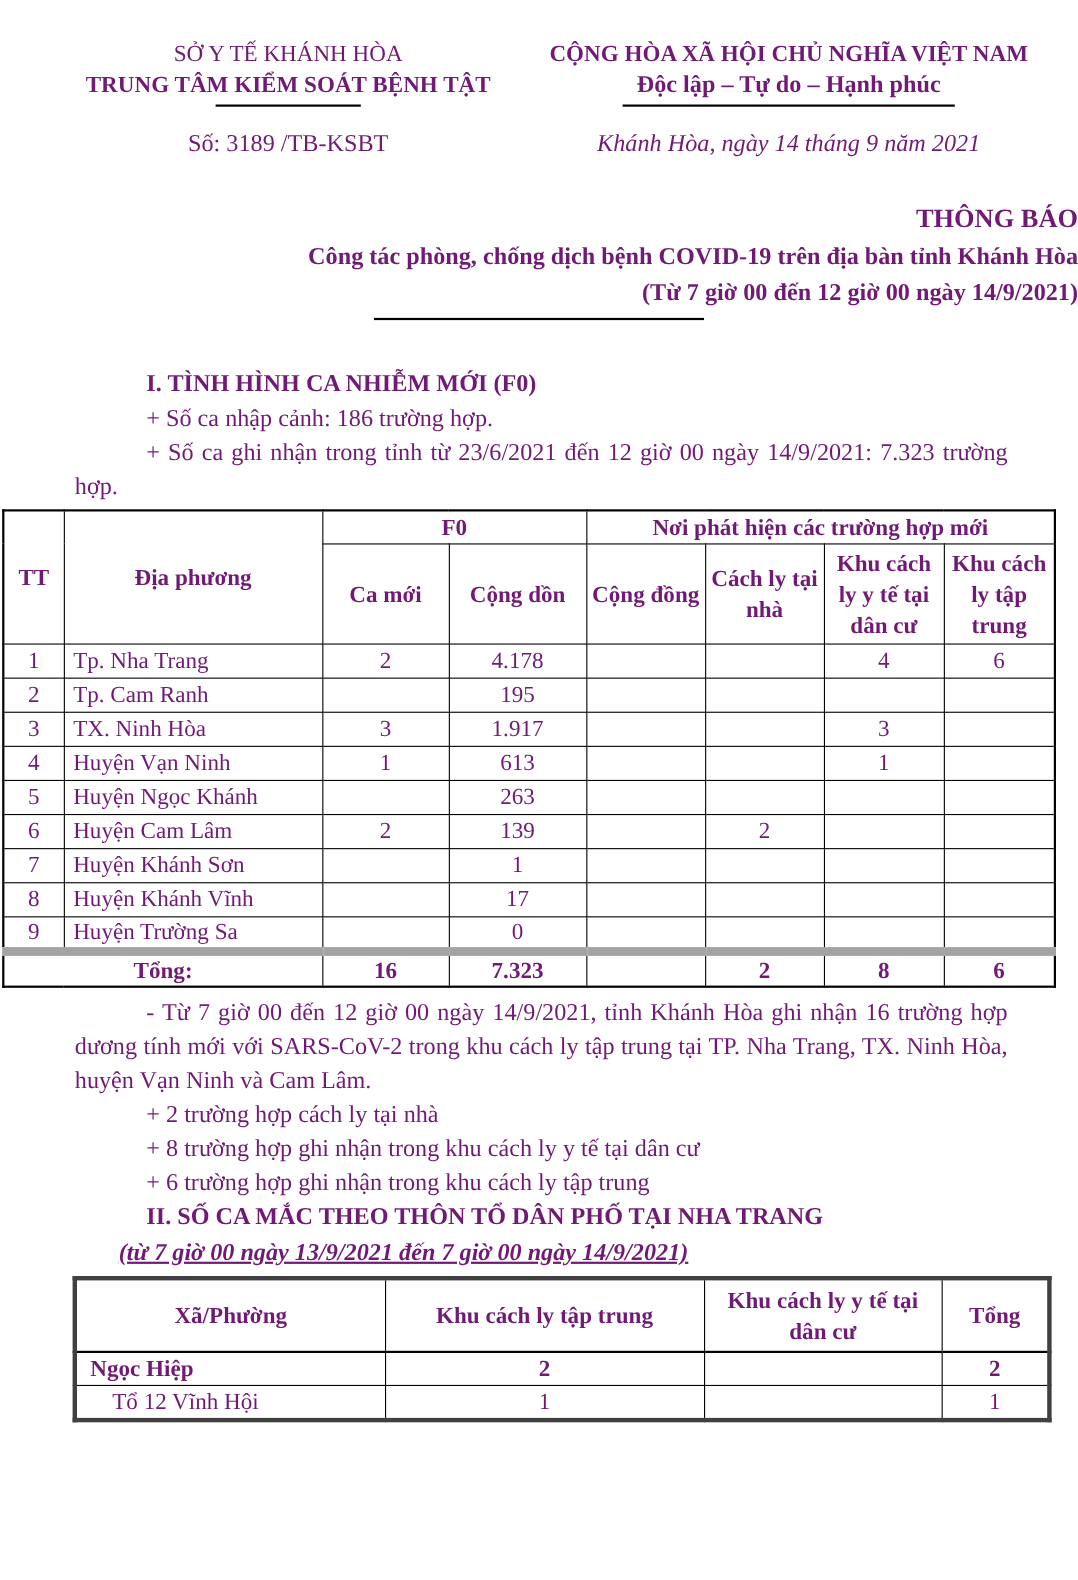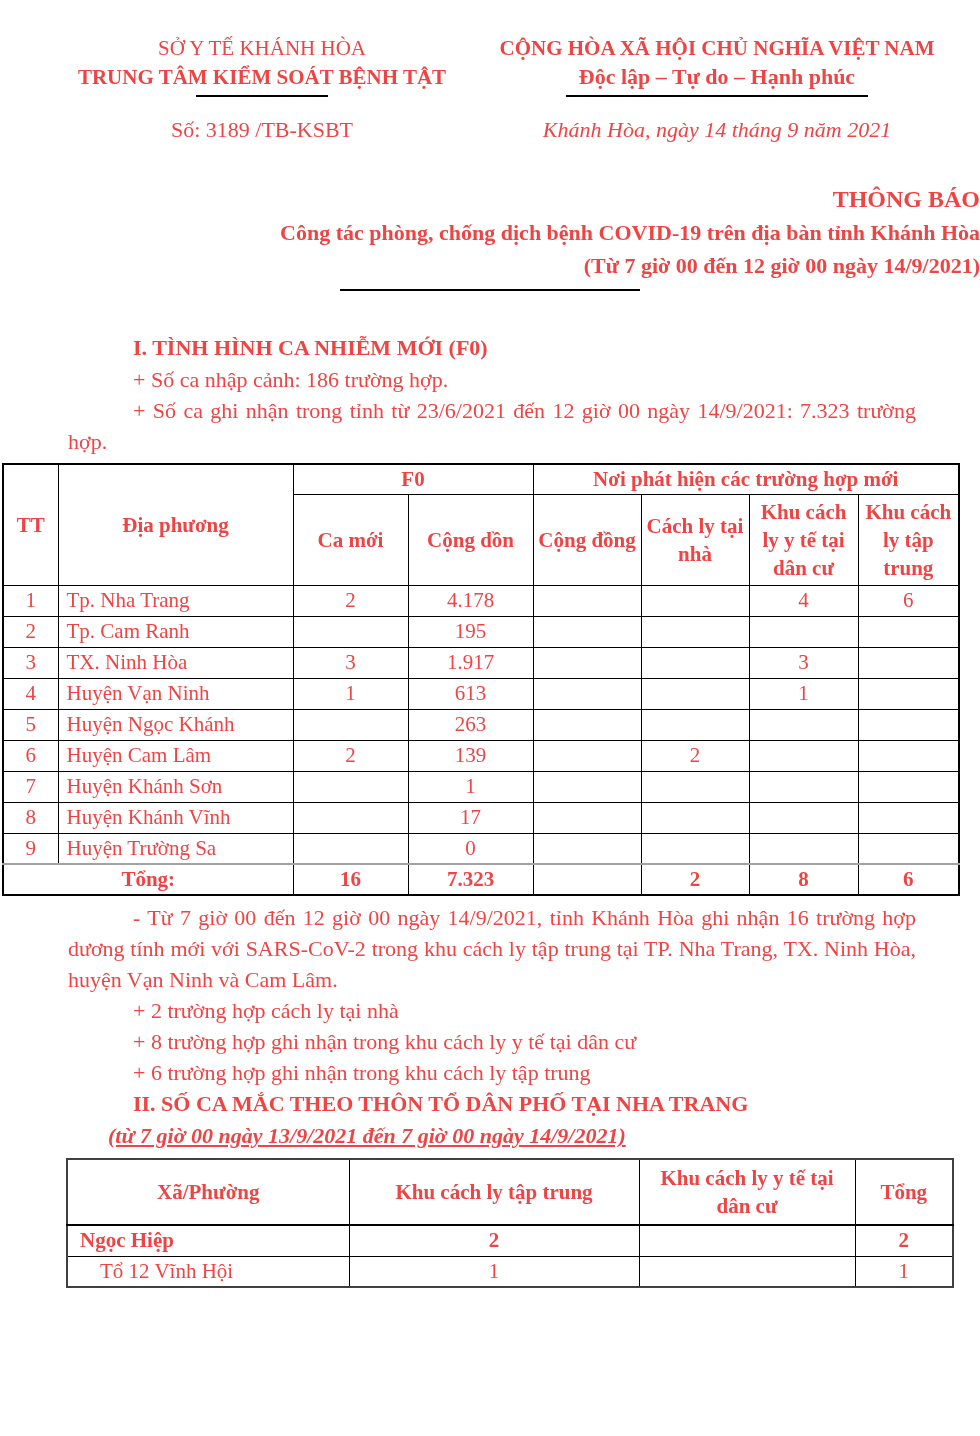--- a/index.html
+++ b/index.html
@@ -1,18 +1,18 @@
 <!DOCTYPE html>
 <html><head>
 <meta charset="utf-8">
 <style>
   * { box-sizing: border-box; }
   html, body { margin: 0; padding: 0; background: #fff; }
   .page {
-    width: 980px; height: 1436px; background: #fff; color: #ef4444;
+    width: 980px; height: 1436px; background: #fff; color: #701a75;
     font-family: "Liberation Serif", "DejaVu Serif", serif;
     position: relative; overflow: hidden;
   }
   
   .header { display: flex; padding-top: 34px; }
   .header-left { margin-left: 62px; width: 400px; text-align: center; }
   .header-right { margin-left: auto; margin-right: 28px; width: 470px; text-align: center; }
   .h-line1 { font-size: 21px; line-height: 28px; }
   .h-line1.bold { font-weight: bold; }
   .h-line2 { font-size: 21px; font-weight: bold; line-height: 30px; }
@@ -38,22 +38,22 @@
   .subheading2 span { text-decoration: underline; }
   
   table { border-collapse: collapse; table-layout: fixed; font-size: 21px; }
   td, th { border: 1px solid #000; overflow: hidden; vertical-align: middle; padding: 1px 2px; }
   th { font-weight: bold; line-height: 28px; }
   .t1 { margin: 6px 0 0 2px; width: 956px; border: 2px solid #000; }
   .t1 thead tr.tr1 th { height: 30px; line-height: 26px; }
   .t1 thead tr.tr2 th { padding: 3px 2px; }
   .t1 tbody td { height: 31px; text-align: center; }
   .t1 tbody td.al { text-align: left; padding-left: 8px; }
-  .t1 tfoot td { border-top: 2px solid #a3a3a3; font-weight: bold; height: 31px; text-align: center; }
-  .t2 { margin: 6px 0 0 66px; width: 886px; border: 2px solid #404040; }
+  .t1 tfoot td { border-top: 8px solid #a3a3a3; font-weight: bold; height: 31px; text-align: center; }
+  .t2 { margin: 6px 0 0 66px; width: 886px; border: 4px solid #404040; }
   .t2 thead th { border-bottom: 2px solid #000; padding: 4px 2px; }
   .t2 tbody td { height: 31px; text-align: center; }
   .t2 tbody td.al { text-align: left; padding-left: 12px; }
   .t2 tbody tr.bold td { font-weight: bold; }
   .t2 tbody tr.indent td.al { padding-left: 32px; }
 </style>
 </head>
 <body>
 
 <div class="page">

